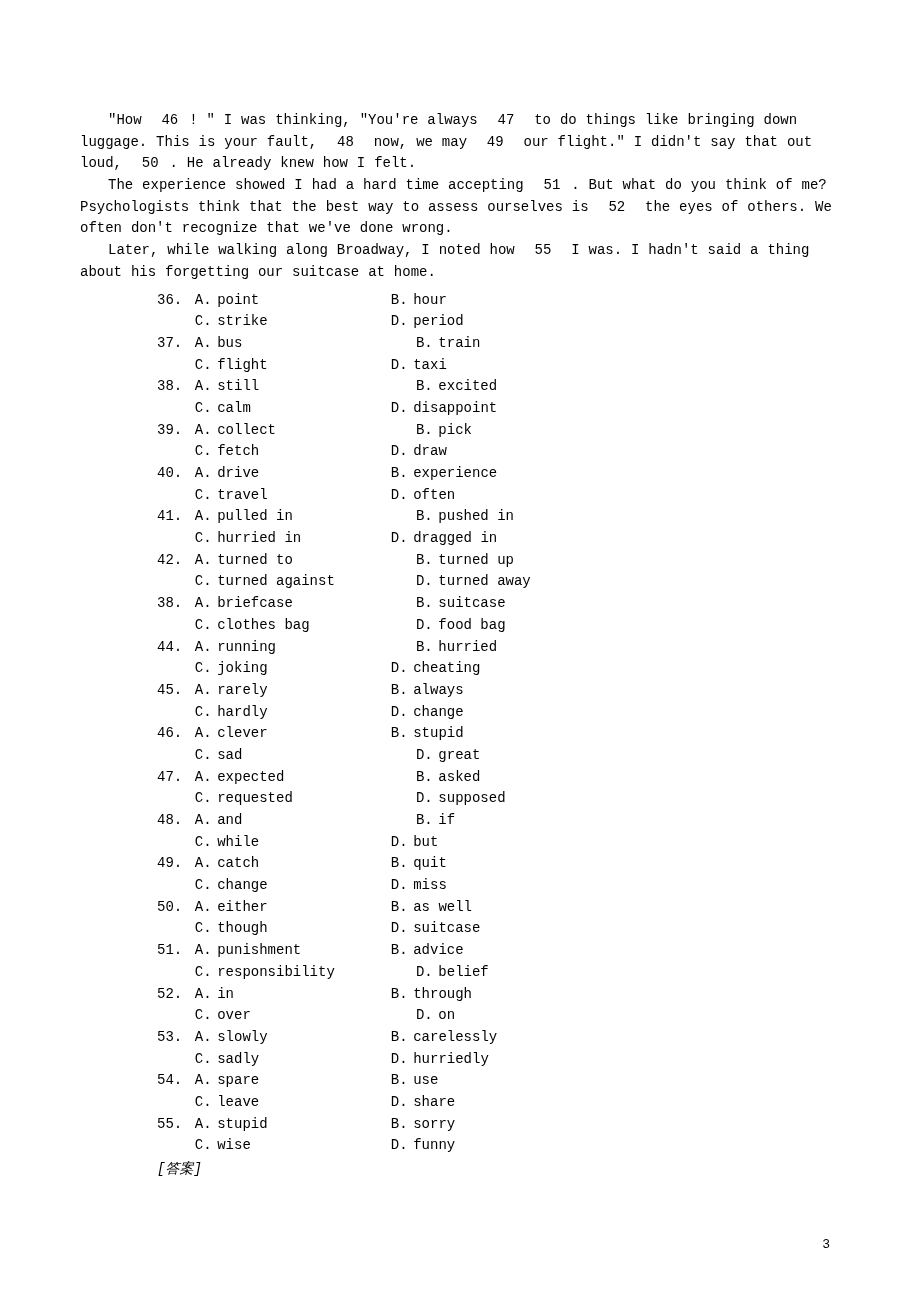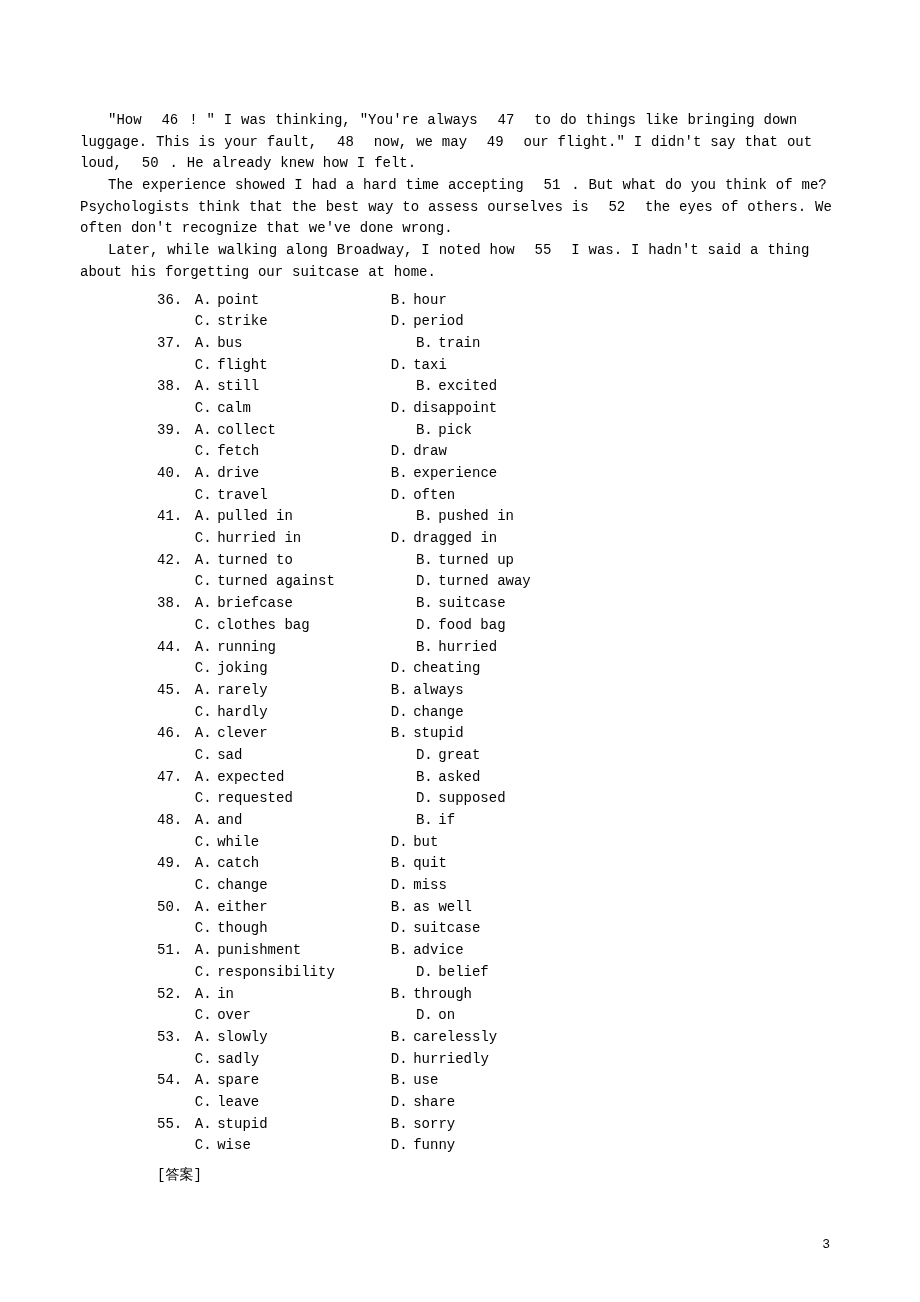--- a/index.html
+++ b/index.html
@@ -54,21 +54,22 @@
   }
   .col-cd {
     display: flex;
   }
   .qrow2 {
     display: flex;
     padding-left: 2.4em;
   }
   .answer {
     margin-left: 5.5em;
-    margin-top: 8px;
+    margin-top: 2px;
+    font-style: italic;
   }
   .pagenum {
     position: absolute;
     bottom: 50px;
     right: 90px;
     font-size: 13px;
     color: #000;
   }
 </style>
 </head>

